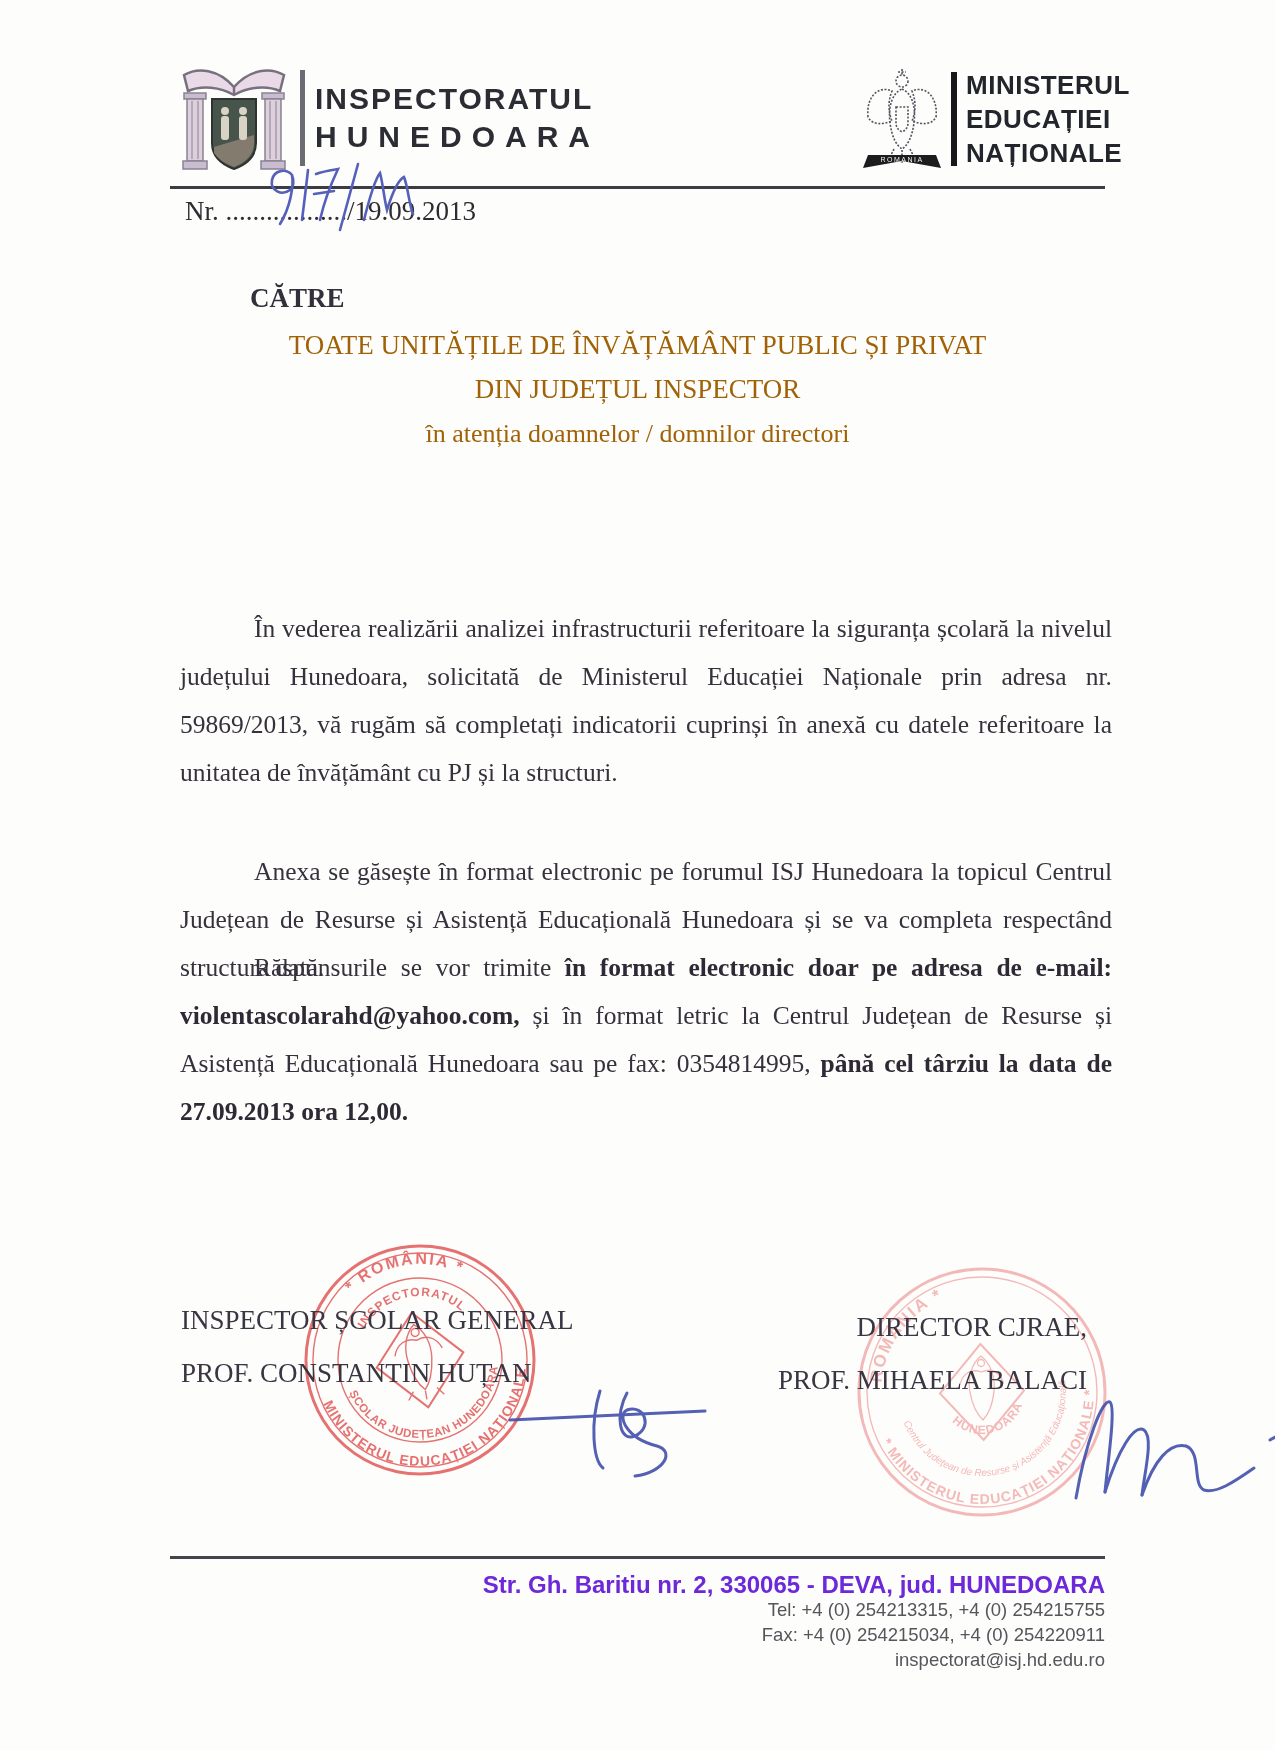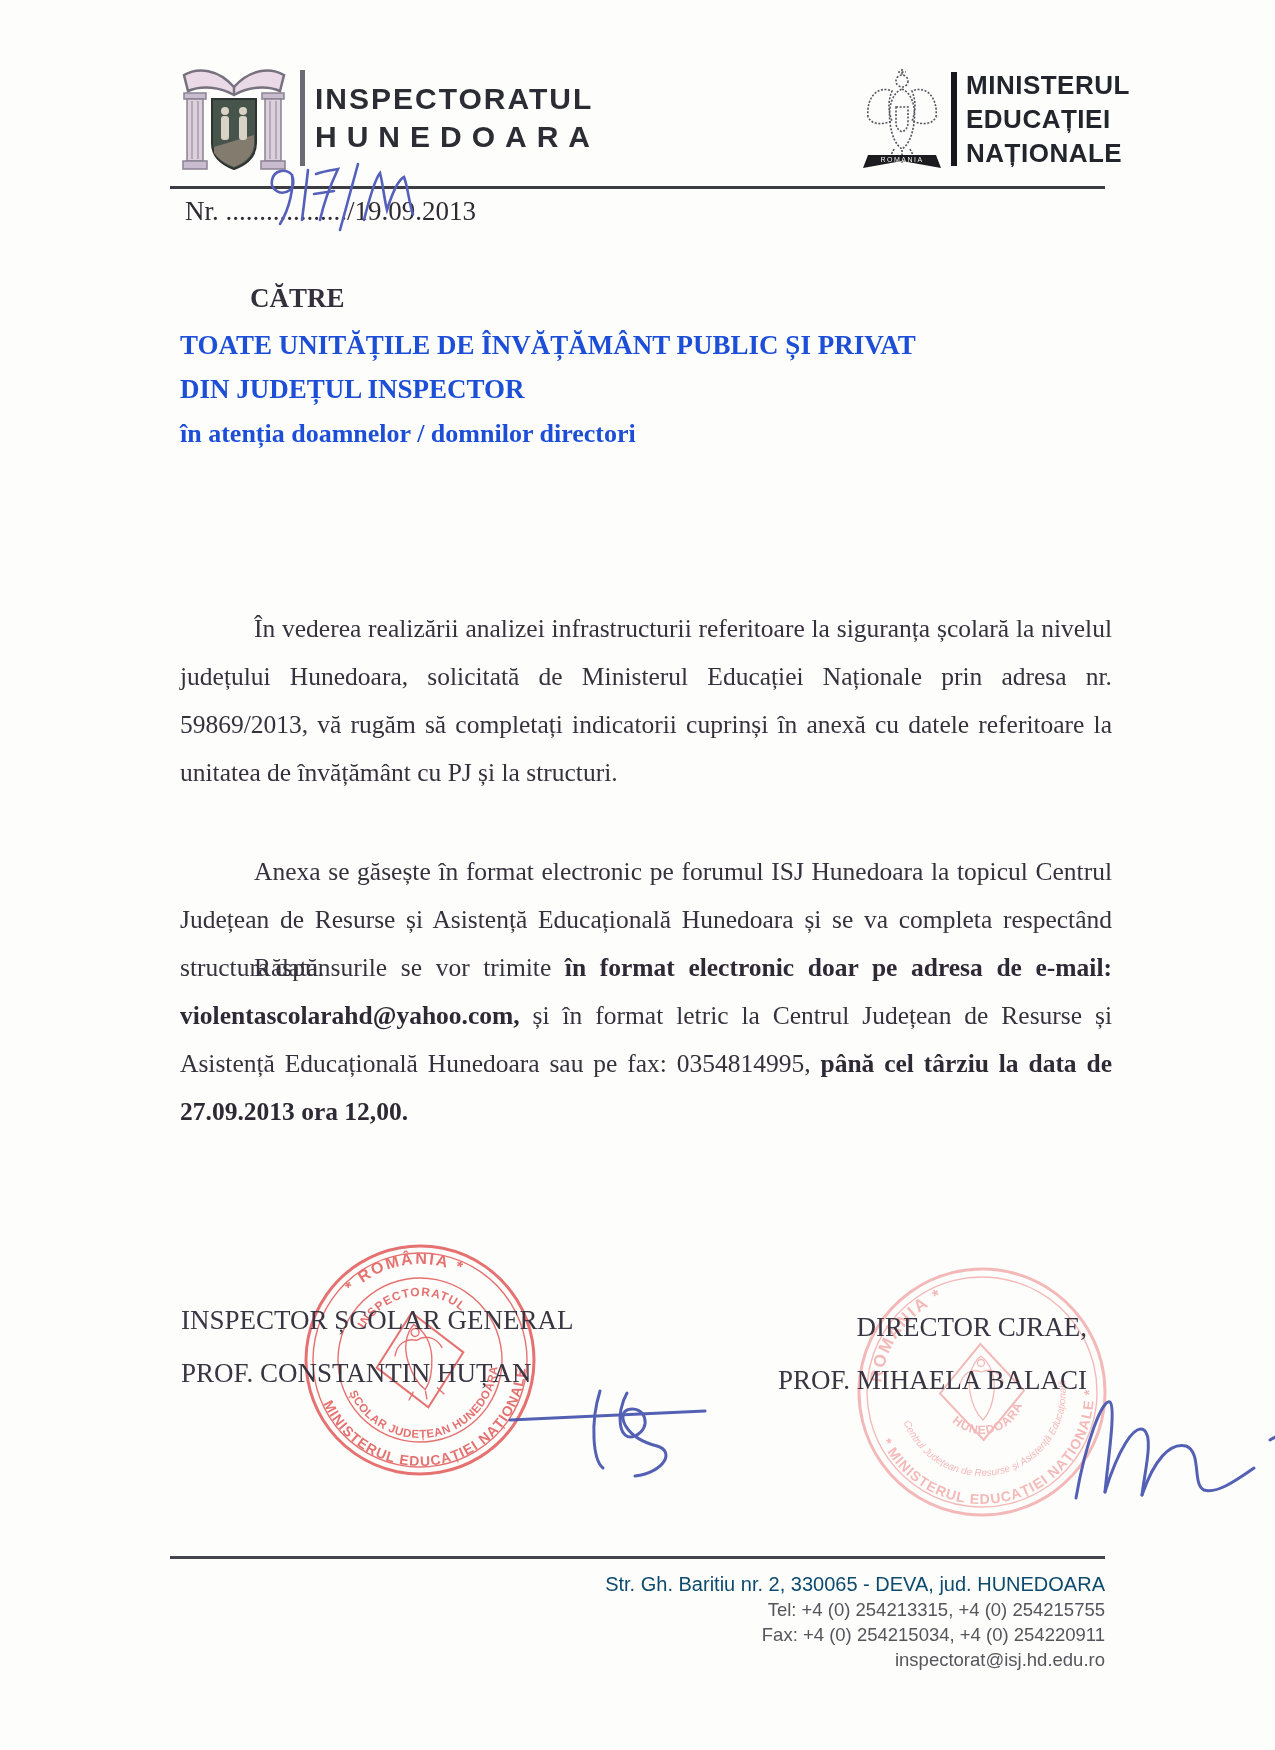--- a/index.html
+++ b/index.html
@@ -19,21 +19,21 @@
   .hdr-text.right{font-size:26px;line-height:34px;color:#22262c;letter-spacing:0.5px;}
   
   .rule{position:absolute;left:170px;width:935px;height:3px;background:#3c3c44;}
   .rule-top{top:186px;}
   .rule-bottom{top:1556px;background:#44444c;}
   
   .nr-line{position:absolute;left:185px;top:196px;font-size:27px;color:#2f2b33;}
   .hand-number{position:absolute;left:246px;top:160px;}
   
   .salutation{position:absolute;left:250px;top:283px;font-size:27px;font-weight:bold;color:#33303c;}
-  .addr-center{position:absolute;left:180px;width:915px;font-weight:bold;color:#1d4ed8;}
+  .addr-center{position:absolute;left:180px;width:915px;text-align:center;font-weight:normal;color:#a16207;}
   .addr-1{top:330px;font-size:27px;}
   .addr-2{top:374px;font-size:27px;}
   .addr-3{top:419px;font-size:26px;}
   
   .para{position:absolute;left:180px;width:932px;margin:0;text-align:justify;
         text-indent:74px;font-size:25.5px;line-height:48px;color:#36313d;}
   .p1{top:605px;}
   .p2{top:848px;}
   .p3{top:944px;}
   .para b{color:#2e2935;}
@@ -46,21 +46,21 @@
   .sig-right-name{top:1365px;}
   .stamp{position:absolute;}
   .stamp-left{left:300px;top:1240px;opacity:0.88;transform:rotate(-10deg);}
   .stamp-right{left:852px;top:1262px;opacity:0.62;transform:rotate(-14deg);}
   .sig-ink{position:absolute;}
   .sig-ink-left{left:505px;top:1388px;}
   .sig-ink-right{left:1058px;top:1380px;}
   
   .footer{position:absolute;right:170px;top:1572px;text-align:right;
           font-family:"Liberation Sans",sans-serif;color:#55555c;font-size:18.5px;line-height:25px;}
-  .footer .addr{font-weight:normal;font-size:20px;color:#0c4a6e;}
+  .footer .addr{font-weight:bold;font-size:24px;color:#6d28d9;}
   .footer .site{text-decoration:underline;}
 </style>
 </head>
 <body>
 
 <div class="page">
 
   <div class="hdr-left">
     <svg width="112" height="114" viewBox="0 0 112 114">
 

